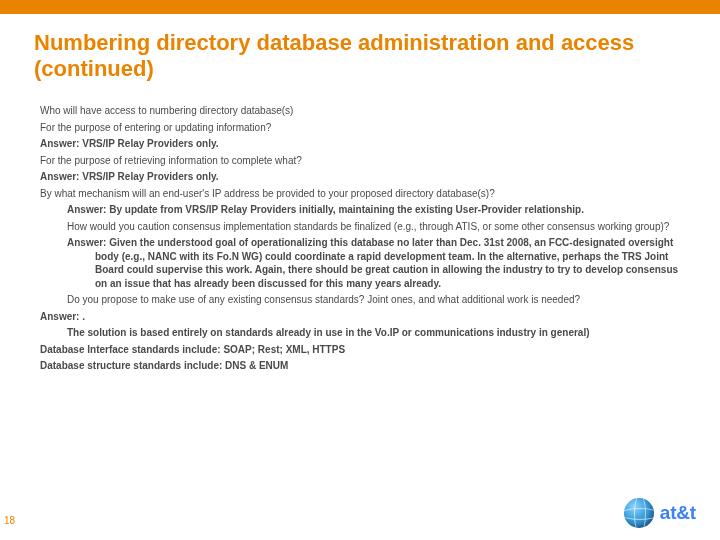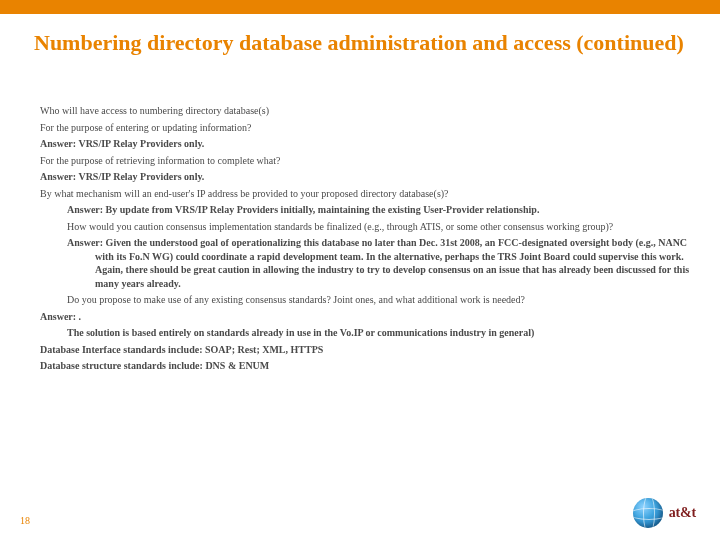--- a/index.html
+++ b/index.html
@@ -3,21 +3,20 @@
 <meta charset="utf-8">
 <style>
   * { margin: 0; padding: 0; box-sizing: border-box; }
   html, body { width: 720px; height: 540px; font-family: Verdana, Arial, sans-serif; background: #fff; }
   .slide {
     position: relative;
     width: 720px;
     height: 540px;
     background: #ffffff;
     overflow: hidden;
-    font-family: Liberation Serif, serif;
   }
   .top-bar {
     position: absolute;
     top: 0; left: 0;
     width: 100%;
     height: 14px;
     background: #e98300;
   }
   .title {
     position: absolute;
@@ -37,21 +36,21 @@
     color: #4a4a4a;
     font-size: 10px;
     line-height: 1.35;
   }
   .body p { margin-bottom: 3px; }
   .body .q { font-weight: 400; }
   .body .a { font-weight: 700; }
   .hang { padding-left: 28px; text-indent: -28px; margin-left: 27px; }
   .page-num {
     position: absolute;
-    left: 20px;
+    left: 4px;
     bottom: 14px;
     font-size: 10px;
     color: #e98300;
   }
   .logo {
     position: absolute;
     right: 24px;
     bottom: 12px;
     display: flex;
     align-items: center;
@@ -68,22 +67,22 @@
   .logo-globe::before, .logo-globe::after {
     content: "";
     position: absolute;
     border: 1px solid rgba(255,255,255,.6);
     border-radius: 50%;
   }
   .logo-globe::before { top: 10px; left: -4px; width: 38px; height: 10px; }
   .logo-globe::after  { top: -4px; left: 10px; width: 10px; height: 38px; }
   .logo-text {
     font-weight: 700;
-    font-size: 14px;
-    color: #7f1d1d;
+    font-size: 19px;
+    color: #3b82f6;
     letter-spacing: -0.2px;
   }
 </style>
 </head>
 <body>
 
 <div class="slide">
 
   <div class="top-bar"></div>
 

